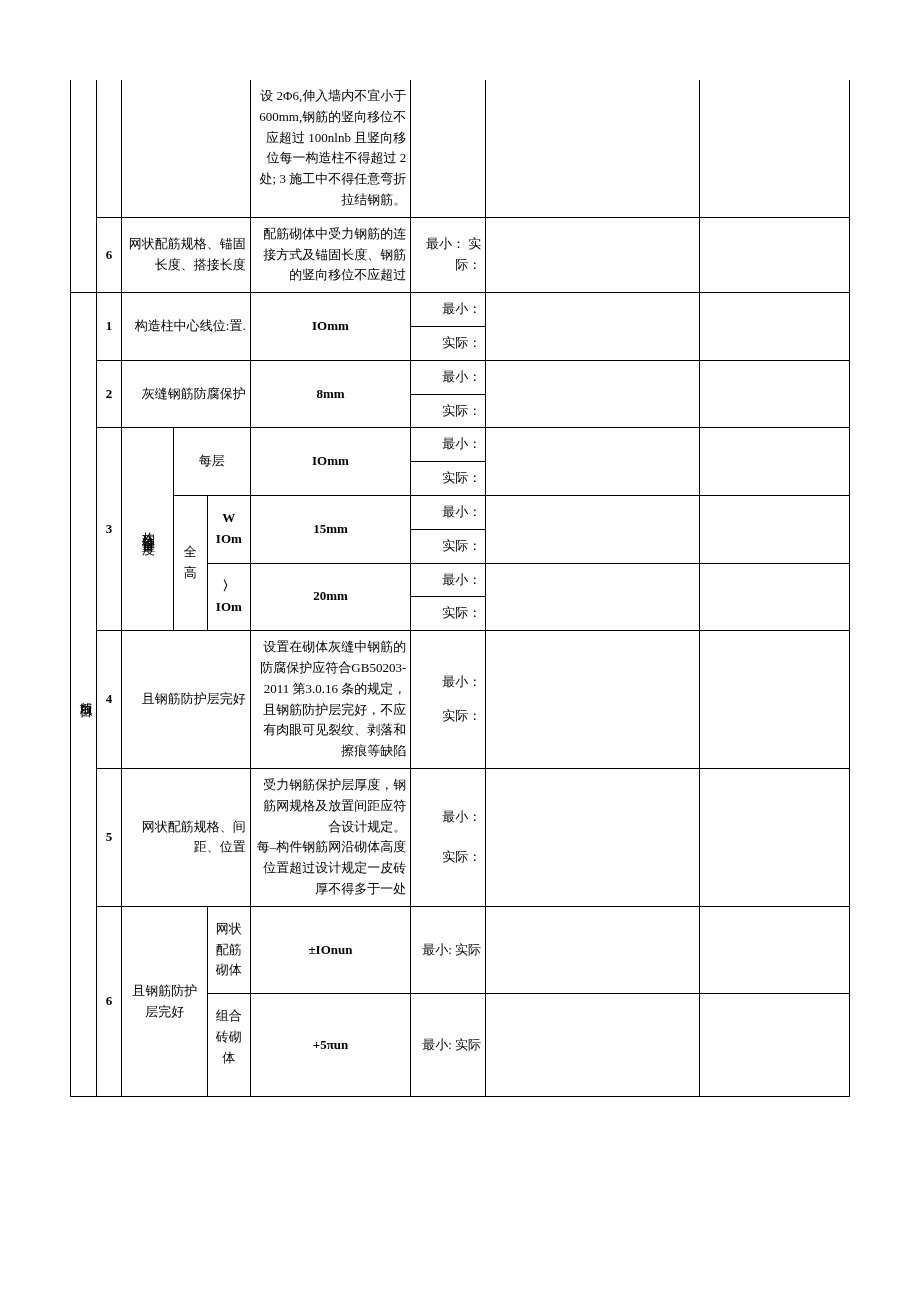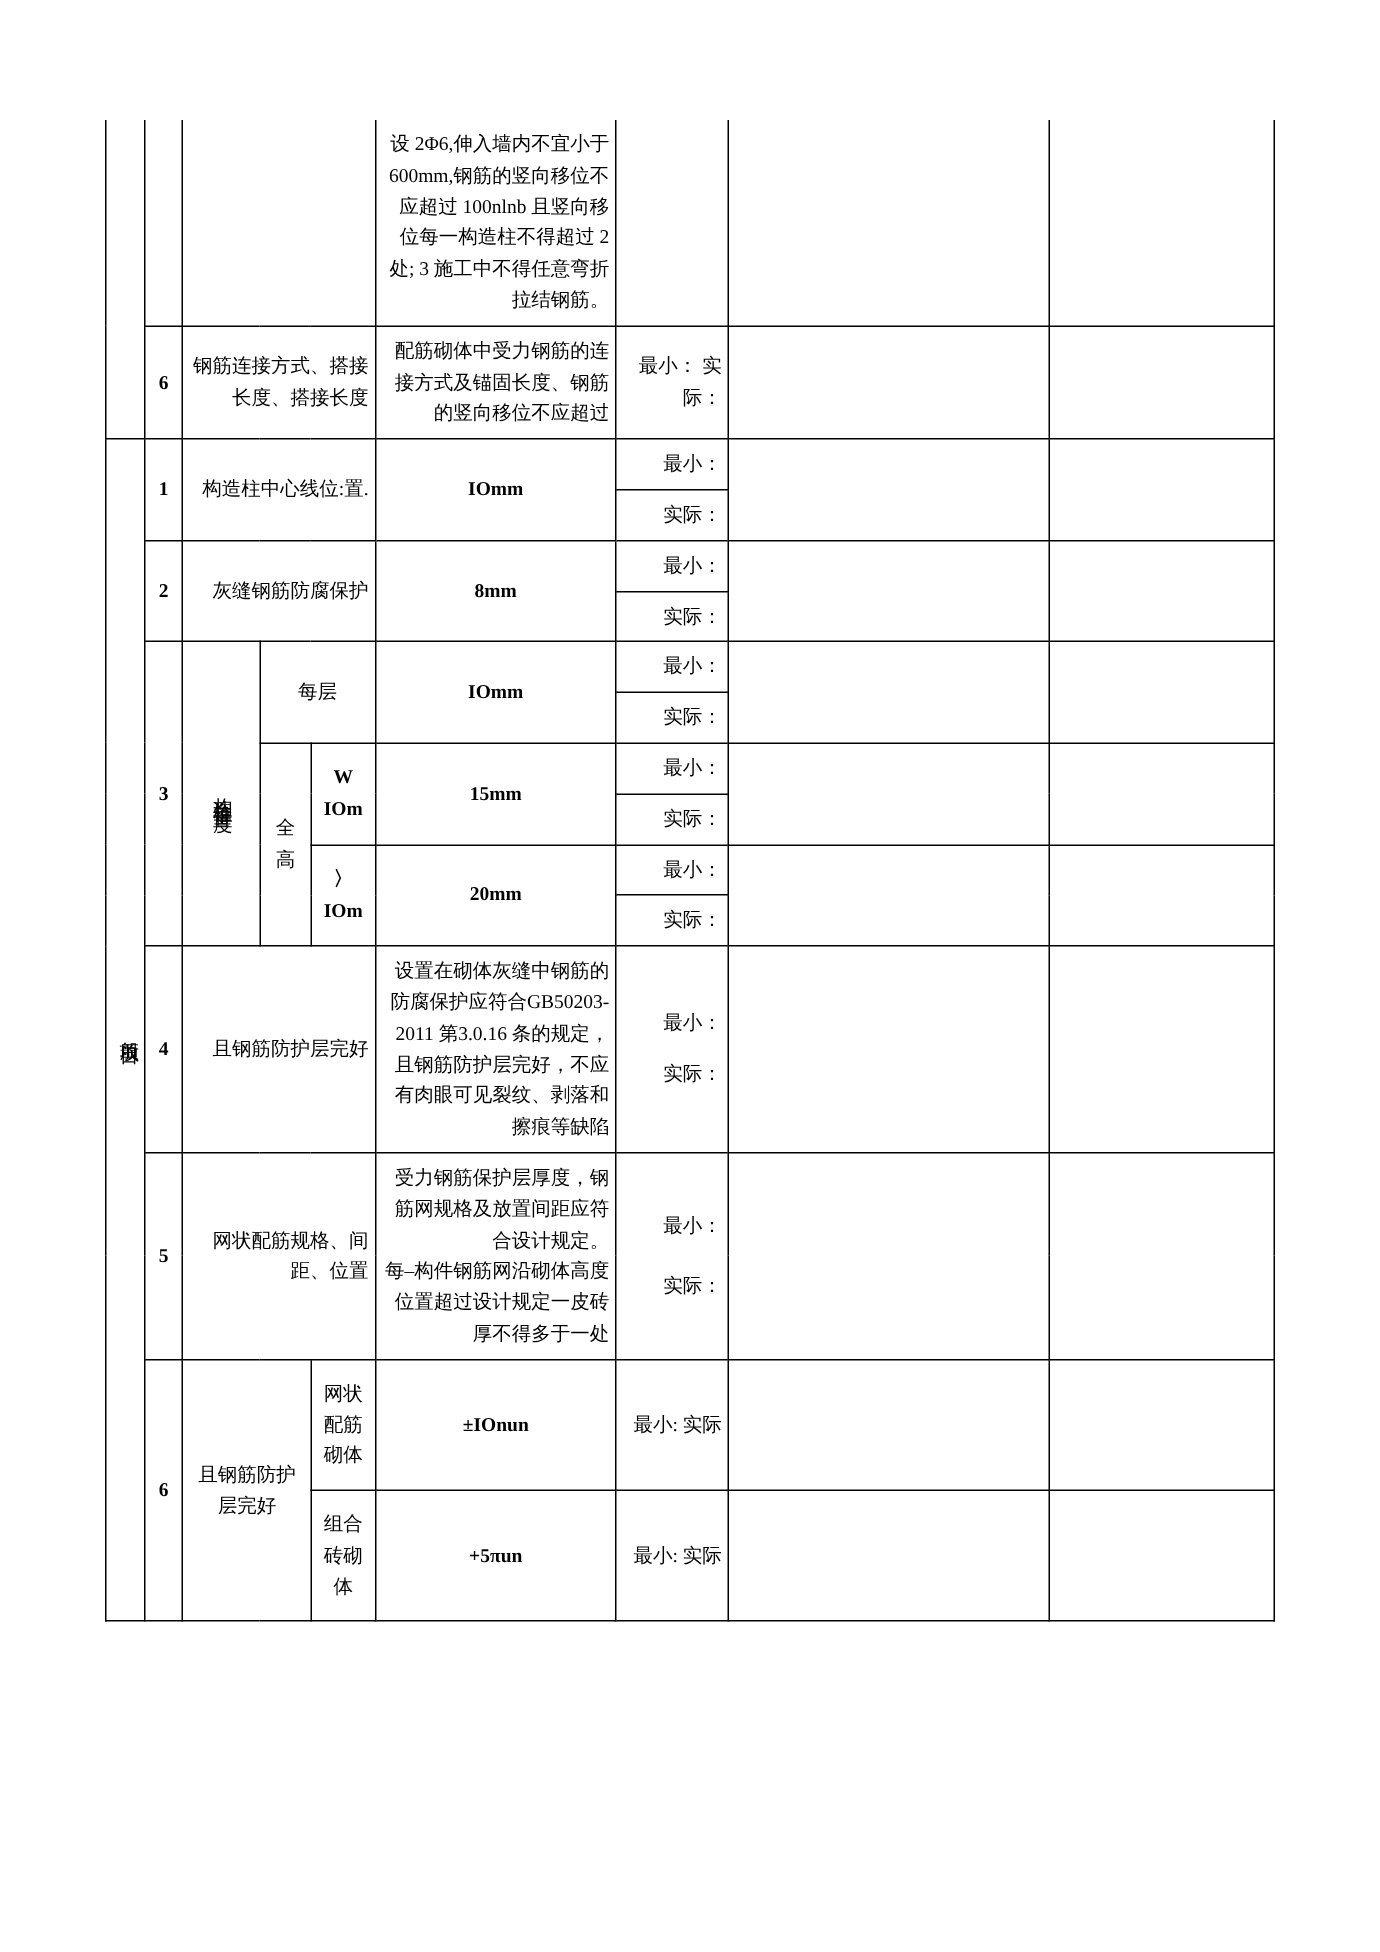--- a/index.html
+++ b/index.html
@@ -70,21 +70,21 @@
     <td class="no-top" colspan="3"></td>
     <td class="left no-top">设 2Φ6,伸入墙内不宜小于 600mm,钢筋的竖向移位不应超过 100nlnb 且竖向移位每一构造柱不得超过 2 处;
 3 施工中不得任意弯折拉结钢筋。</td>
     <td class="no-top"></td>
     <td class="no-top"></td>
     <td class="no-top"></td>
   </tr>
 
   <tr>
     <td class="center bold">6</td>
-    <td class="left" colspan="3">钢筋连接方式、搭接长度、搭接长度</td>
+    <td class="left" colspan="3">网状配筋规格、锚固长度、搭接长度</td>
     <td class="left">配筋砌体中受力钢筋的连接方式及锚固长度、钢筋的竖向移位不应超过</td>
     <td class="left">最小：  实际：</td>
     <td></td>
     <td></td>
   </tr>
 
   <tr>
     <td rowspan="16" class="center">
       <span class="vtext">般项目</span>
     </td>
@@ -178,21 +178,21 @@
     <td rowspan="2" class="center bold">6</td>
     <td rowspan="2" colspan="2" class="center">且钢筋防护层完好</td>
     <td class="center" style="padding-top:12px;padding-bottom:12px">网状配筋砌体</td>
     <td class="center bold">±IOnun</td>
     <td class="left">最小: 实际</td>
     <td></td>
     <td></td>
   </tr>
 
   <tr>
-    <td class="center" style="padding-top:12px;padding-bottom:12px">组合砖砌体</td>
+    <td class="center" style="padding-top:12px;padding-bottom:28px">组合砖砌体</td>
     <td class="center bold">+5πun</td>
     <td class="left">最小: 实际</td>
     <td></td>
     <td></td>
   </tr>
 
 </tbody>
   </table>
 
 </body></html>

